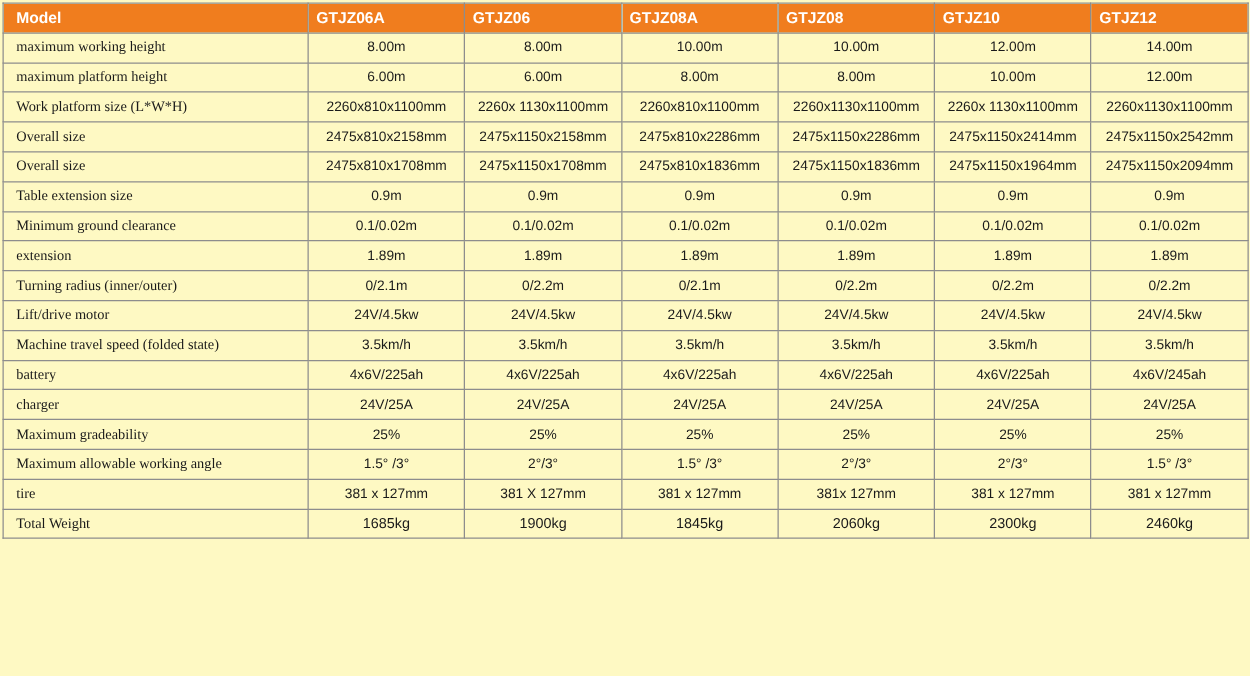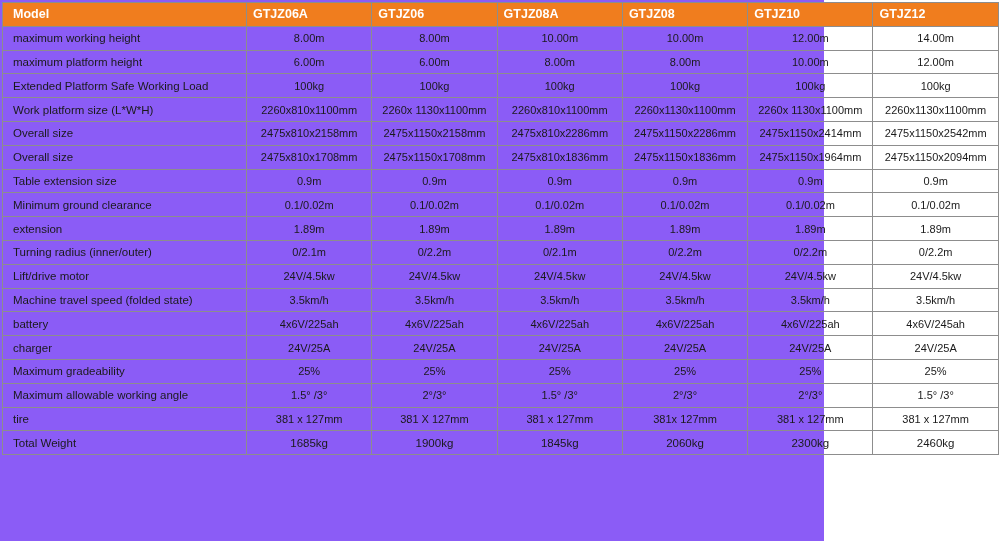--- a/index.html
+++ b/index.html
@@ -7,25 +7,25 @@
     padding: 0;
     background: #ffffff;
   }
   body {
     width: 1000px;
     height: 541px;
     font-family: "Liberation Sans", sans-serif;
     overflow: hidden;
   }
   .spec-wrap {
-    width: 824px;
+    width: 1000px;
     height: 541px;
     box-sizing: border-box;
     padding: 2px 2px 10px 2px;
-    background: #8b5cf6;
+    background: #fef9c3;
   }
   table.spec {
     width: 996px;
     border-collapse: collapse;
     table-layout: fixed;
     font-size: 11.5px;
     color: #1a1a1a;
   }
   table.spec col.c0 { width: 244px; }
   table.spec col.cd { width: 125.3px; }
@@ -51,20 +51,21 @@
     padding-left: 10px;
   }
   thead th.head-col {
     text-align: left;
   }
   tbody td.label {
     text-align: left;
     padding-left: 10px;
     font-size: 11.5px;
     color: #1a1a1a;
+    font-family: Liberation Serif, serif;
   }
   tbody td.val {
     text-align: center;
     font-size: 11px;
     color: #1a1a1a;
   }
   tbody tr:last-child td.label,
   tbody tr:last-child td.val {
     font-size: 11.5px;
     margin-left: 16px;
@@ -108,29 +109,20 @@
         <tr>
           <td class="label">maximum platform height</td>
           <td class="val">6.00m</td>
           <td class="val">6.00m</td>
           <td class="val">8.00m</td>
           <td class="val">8.00m</td>
           <td class="val">10.00m</td>
           <td class="val">12.00m</td>
         </tr>
         <tr>
-          <td class="label">Extended Platform Safe Working Load</td>
-          <td class="val">100kg</td>
-          <td class="val">100kg</td>
-          <td class="val">100kg</td>
-          <td class="val">100kg</td>
-          <td class="val">100kg</td>
-          <td class="val">100kg</td>
-        </tr>
-        <tr>
           <td class="label">Work platform size (L*W*H)</td>
           <td class="val">2260x810x1100mm</td>
           <td class="val">2260x 1130x1100mm</td>
           <td class="val">2260x810x1100mm</td>
           <td class="val">2260x1130x1100mm</td>
           <td class="val">2260x 1130x1100mm</td>
           <td class="val">2260x1130x1100mm</td>
         </tr>
         <tr>
           <td class="label">Overall size</td>

